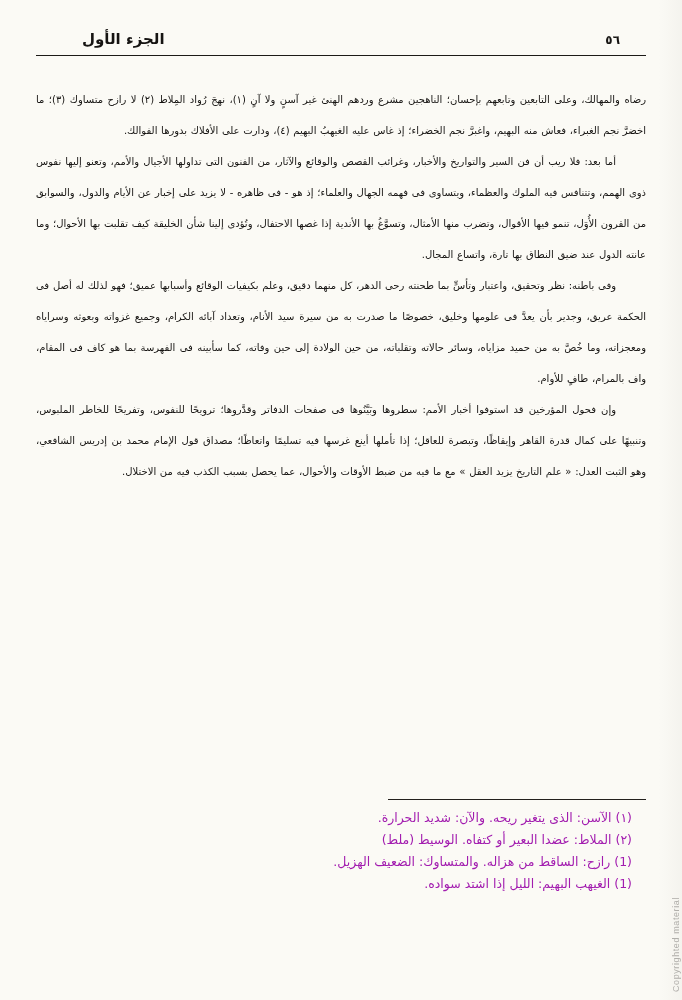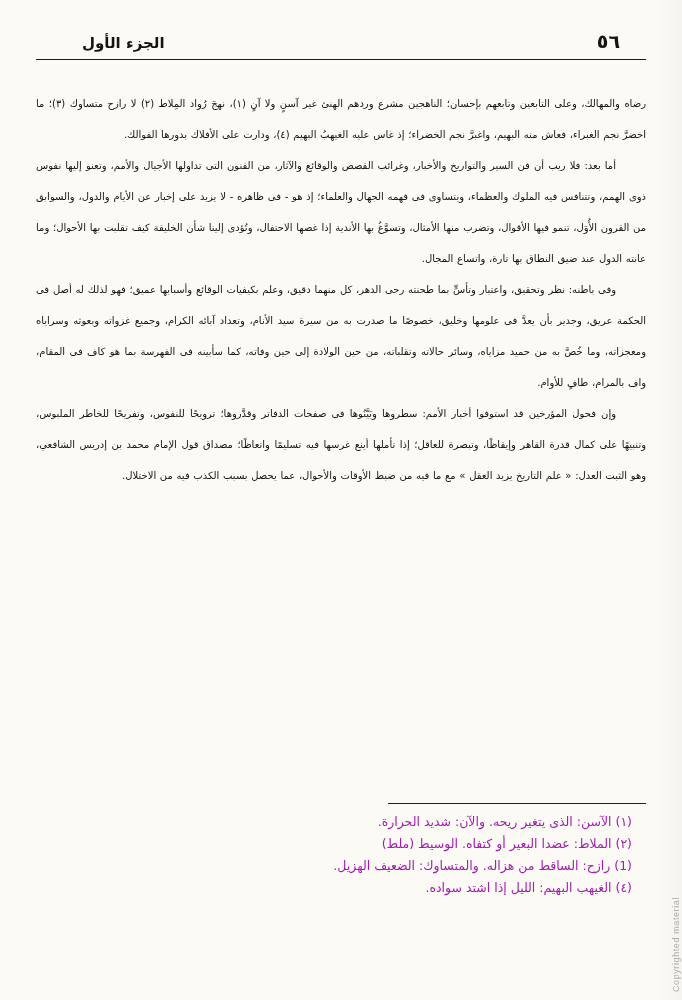--- a/index.html
+++ b/index.html
@@ -29,21 +29,21 @@
     display: flex;
     flex-direction: row;
     justify-content: space-between;
     align-items: baseline;
     direction: ltr;
     font-weight: bold;
     font-size: 15px;
     padding: 0 26px 0 46px;
   }
   .part-title { direction: rtl; letter-spacing: 0.2px; }
-  .page-number { direction: rtl; font-size: 19px; }
+  .page-number { direction: rtl; font-size: 12px; }
   .header-rule {
     margin-top: 7px;
     height: 0;
     border-bottom: 1.6px solid #1c1a17;
   }
   .body-text {
     direction: rtl;
     margin-top: 28px;
     height: 706px;
     overflow: hidden;
@@ -101,18 +101,18 @@
     <p class="para indented">وفى باطنه: نظر وتحقيق، واعتبار وتأسٍّ بما طحنته رحى الدهر، كل منهما دقيق، وعلم بكيفيات الوقائع وأسبابها عميق؛ فهو لذلك له أصل فى الحكمة عريق، وجدير بأن يعدَّ فى علومها وخليق، خصوصًا ما صدرت به من سيرة سيد الأنام، وتعداد آبائه الكرام، وجميع غزواته وبعوثه وسراياه ومعجزاته، وما خُصَّ به من حميد مزاياه، وسائر حالاته وتقلباته، من حين الولادة إلى حين وفاته، كما سأبينه فى الفهرسة بما هو كاف فى المقام، واف بالمرام، طافٍ للأوام.</p>
     <p class="para indented">وإن فحول المؤرخين قد استوفوا أخبار الأمم: سطروها وبَيَّنُوها فى صفحات الدفاتر وقدَّروها؛ ترويحًا للنفوس، وتفريحًا للخاطر الملبوس، وتنبيهًا على كمال قدرة القاهر وإيقاظًا، وتبصرة للعاقل؛ إذا تأملها أينع غرسها فيه تسليمًا واتعاظًا؛ مصداق قول الإمام محمد بن إدريس الشافعي، وهو الثبت العدل: « علم التاريخ يزيد العقل » مع ما فيه من ضبط الأوقات والأحوال، عما يحصل بسبب الكذب فيه من الاختلال.</p>
   </main>
 
   <div class="footnote-rule"></div>
 
   <section class="footnotes">
     <p class="footnote">(١) الآسن: الذى يتغير ريحه. والآن: شديد الحرارة.</p>
     <p class="footnote">(٢) الملاط: عضدا البعير أو كتفاه. الوسيط (ملط)</p>
     <p class="footnote">(1) رازح: الساقط من هزاله. والمتساوك: الضعيف الهزيل.</p>
-    <p class="footnote">(٤) الغيهب البهيم: الليل إذا اشتد سواده.</p>
+    <p class="footnote">(1) الغيهب البهيم: الليل إذا اشتد سواده.</p>
   </section>
 
   <div class="watermark">Copyrighted material</div>
 
 </div>
 
 </body></html>

